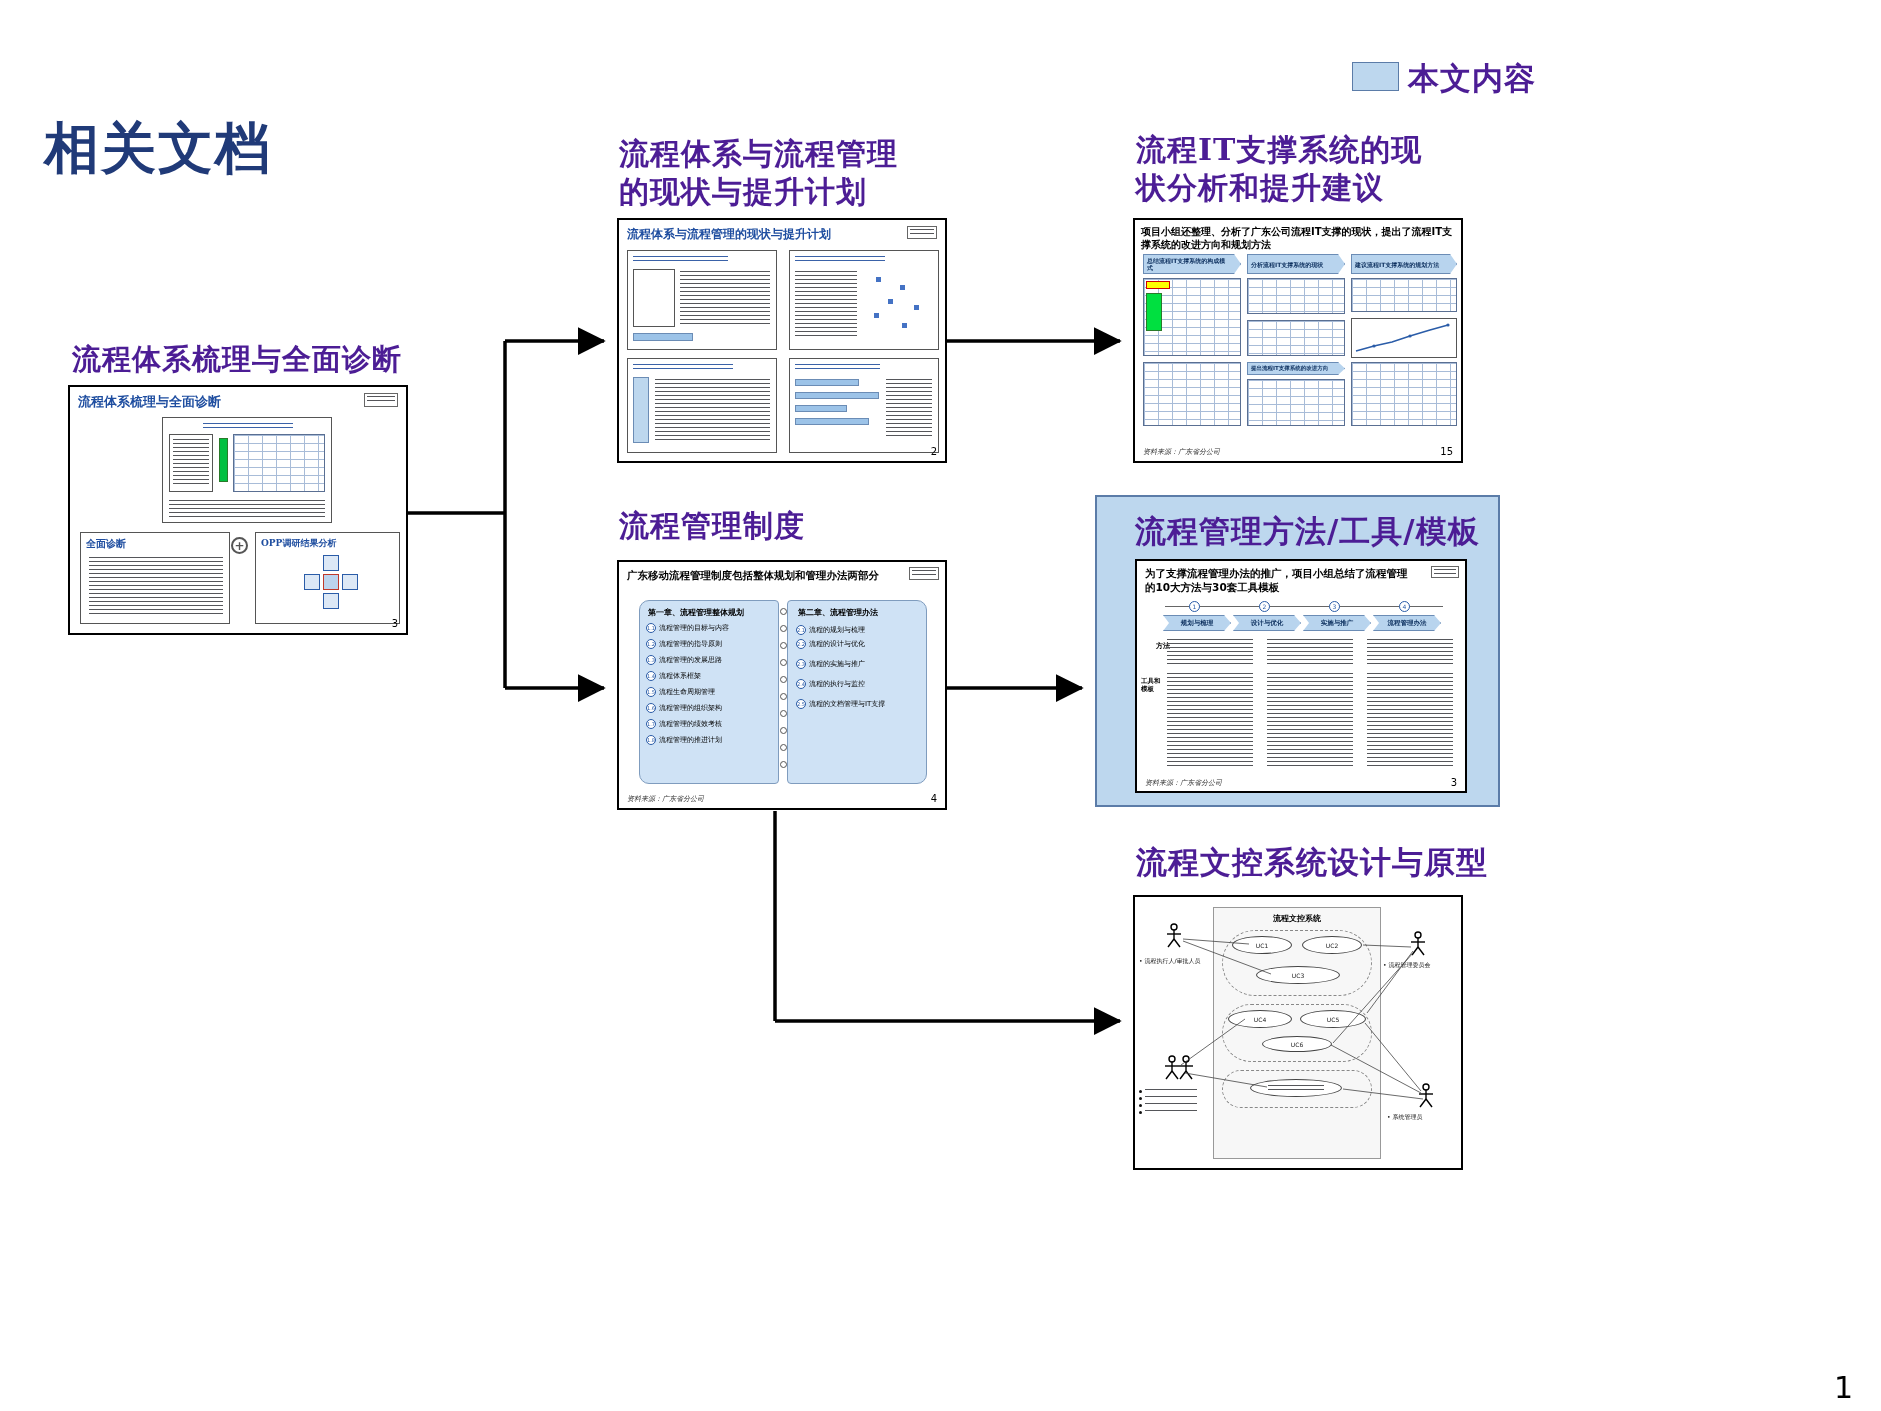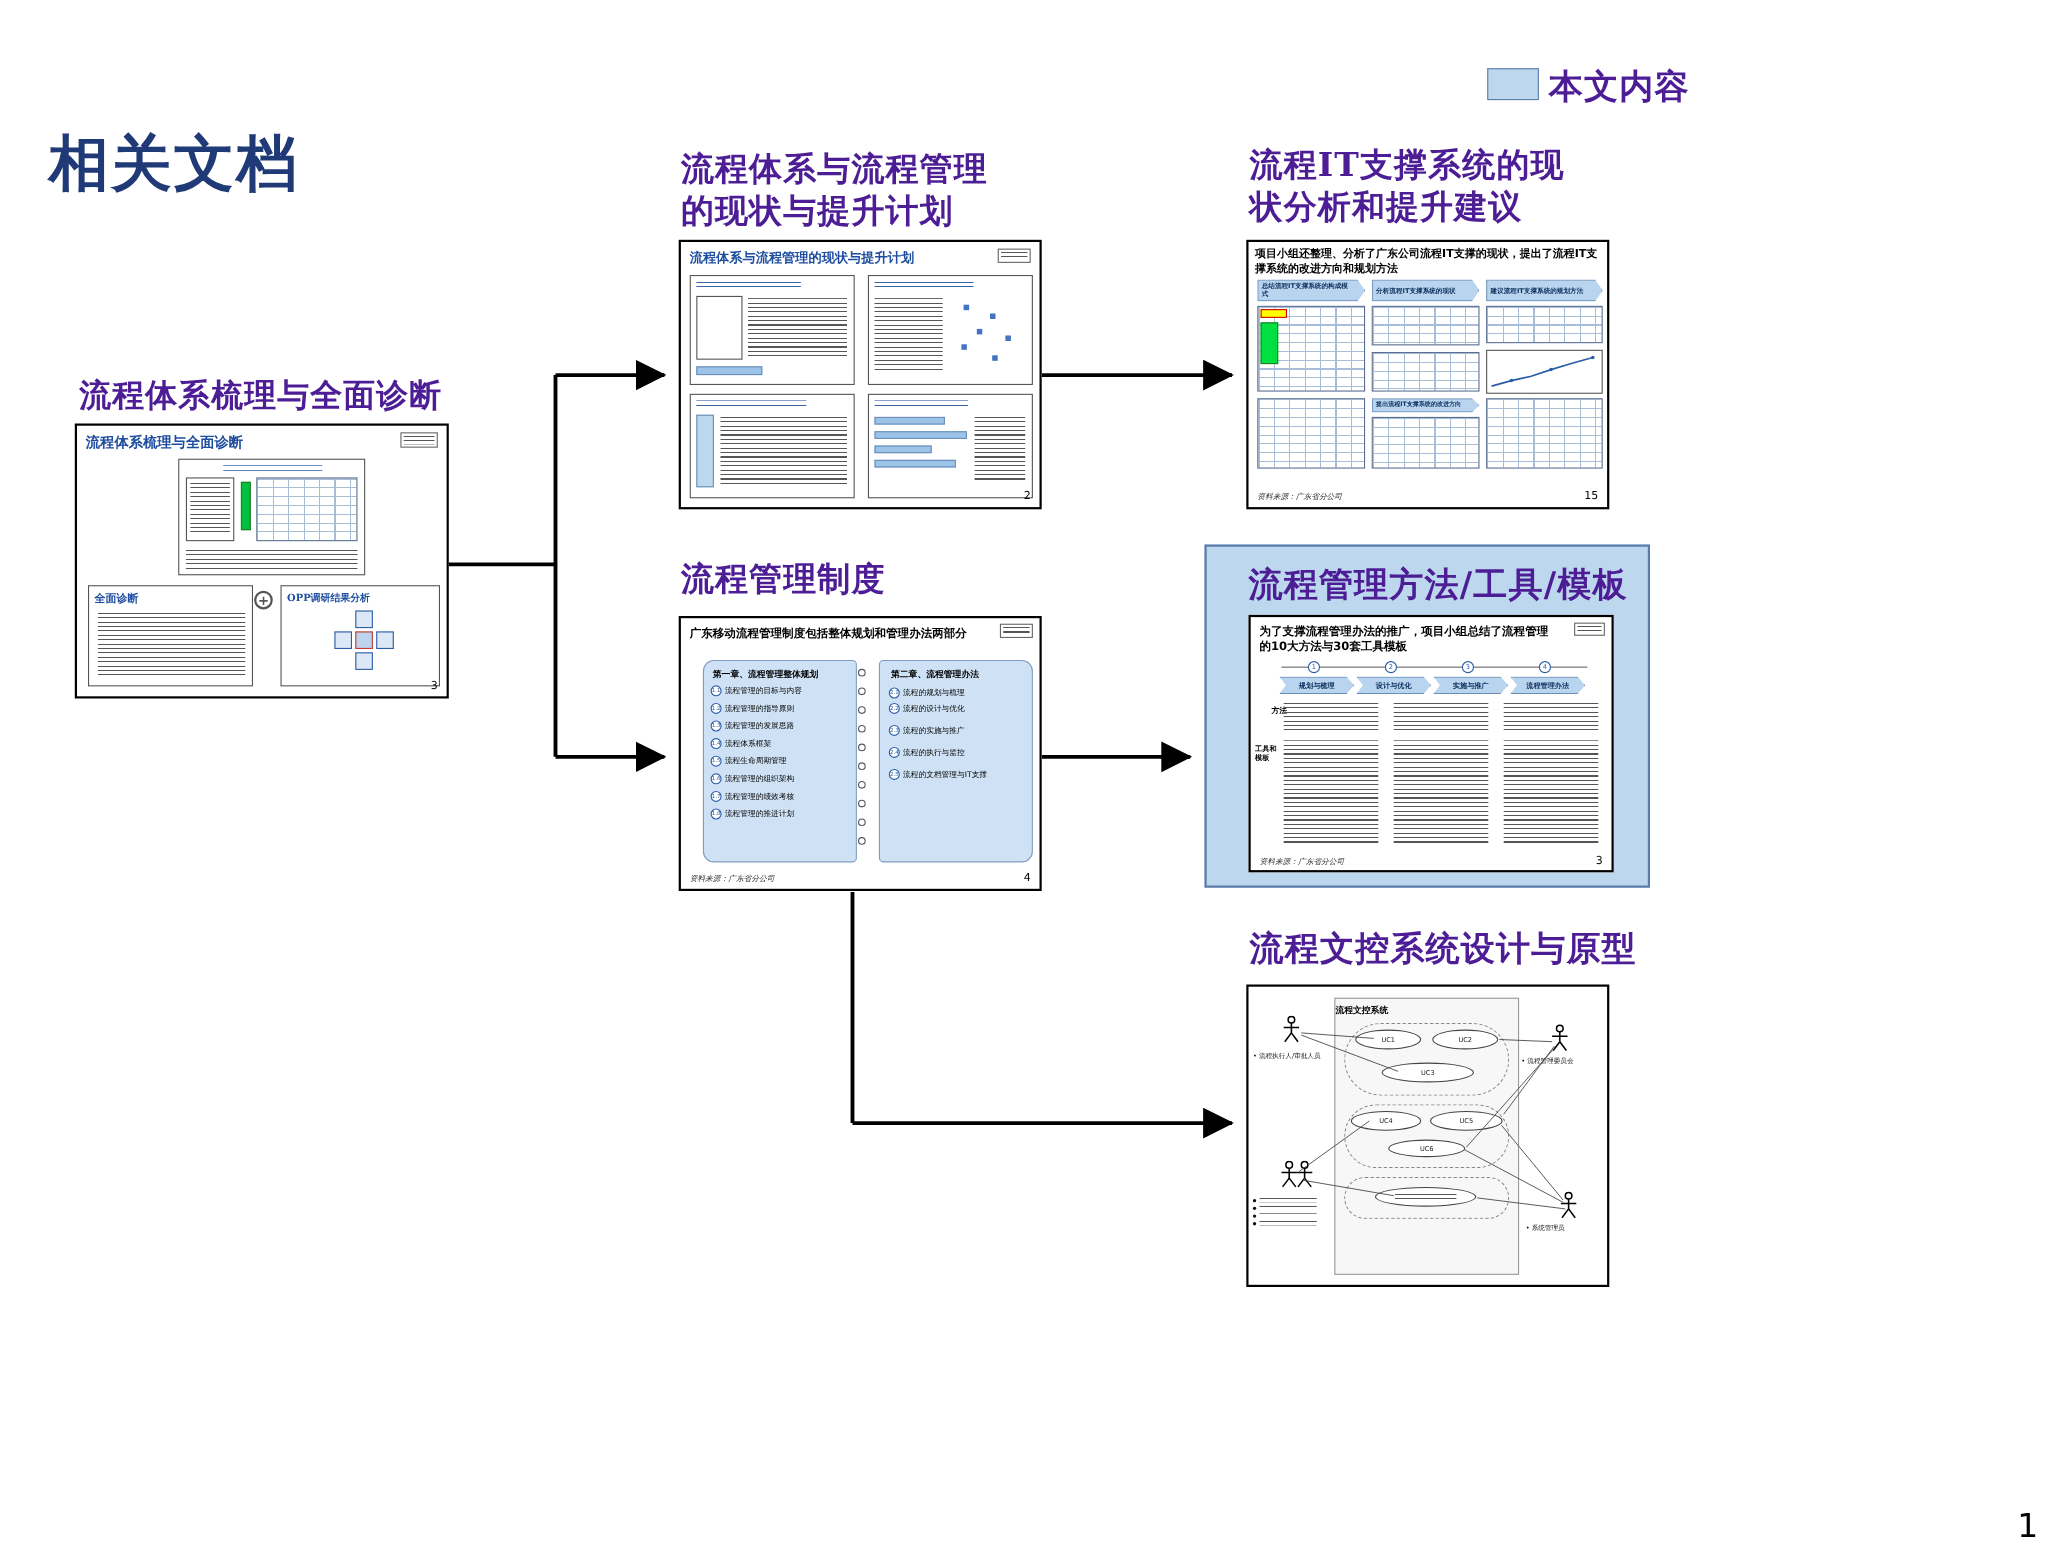--- a/index.html
+++ b/index.html
@@ -235,21 +235,21 @@
               <span class="cnum bnum">1.7</span>
               <span>流程管理的绩效考核</span>
             </div>
           <div class="bitem">
               <span class="cnum bnum">1.8</span>
               <span>流程管理的推进计划</span>
             </div>
         </div>
       </div>
 
-      <div class="bpage" style="left:160px;top:0;width:140px;height:184px;border-radius:4px 10px 10px 4px">
+      <div class="bpage" style="left:148px;top:0;width:140px;height:184px;border-radius:4px 10px 10px 4px">
         <div class="abs" style="left:10px;top:6px;font-size:8px;font-weight:bold">第二章、流程管理办法</div>
         <div class="abs" style="left:2px;top:24px;right:0">
           <div class="bitem" style="margin-bottom:4px">
               <span class="cnum bnum">2.1</span>
               <span>流程的规划与梳理</span>
             </div>
           <div class="bitem" style="margin-bottom:10px">
               <span class="cnum bnum">2.2</span>
               <span>流程的设计与优化</span>
             </div>
@@ -331,21 +331,21 @@
       </div>
 
       <div class="note" style="left:8px;bottom:3px">资料来源：广东省分公司</div>
       <div class="pno" style="right:8px;bottom:3px">3</div>
     </div>
   </div>
 
   <div class="thumb" style="left:1133px;top:895px;width:330px;height:275px;z-index:2">
 
     <div class="abs" style="left:78px;top:10px;width:168px;height:252px;border:1px solid #999;background:#f7f7f7">
-      <div class="abs" style="left:0;top:5px;width:100%;font-size:8px;font-weight:bold">流程文控系统</div>
+      <div class="abs" style="left:0;top:5px;width:100%;text-align:center;font-size:8px;font-weight:bold">流程文控系统</div>
       <div class="ucg" style="left:8px;top:22px;width:150px;height:66px"></div>
       <div class="ucg" style="left:8px;top:96px;width:150px;height:58px"></div>
       <div class="ucg" style="left:8px;top:162px;width:150px;height:38px;border-radius:20px"></div>
 
       <div class="uc" style="left:18px;top:28px;width:60px;height:18px">UC1</div>
       <div class="uc" style="left:88px;top:28px;width:60px;height:18px">UC2</div>
       <div class="uc" style="left:42px;top:58px;width:84px;height:18px">UC3</div>
       <div class="uc" style="left:14px;top:102px;width:64px;height:18px">UC4</div>
       <div class="uc" style="left:86px;top:102px;width:66px;height:18px">UC5</div>
       <div class="uc" style="left:48px;top:128px;width:70px;height:16px">UC6</div>

